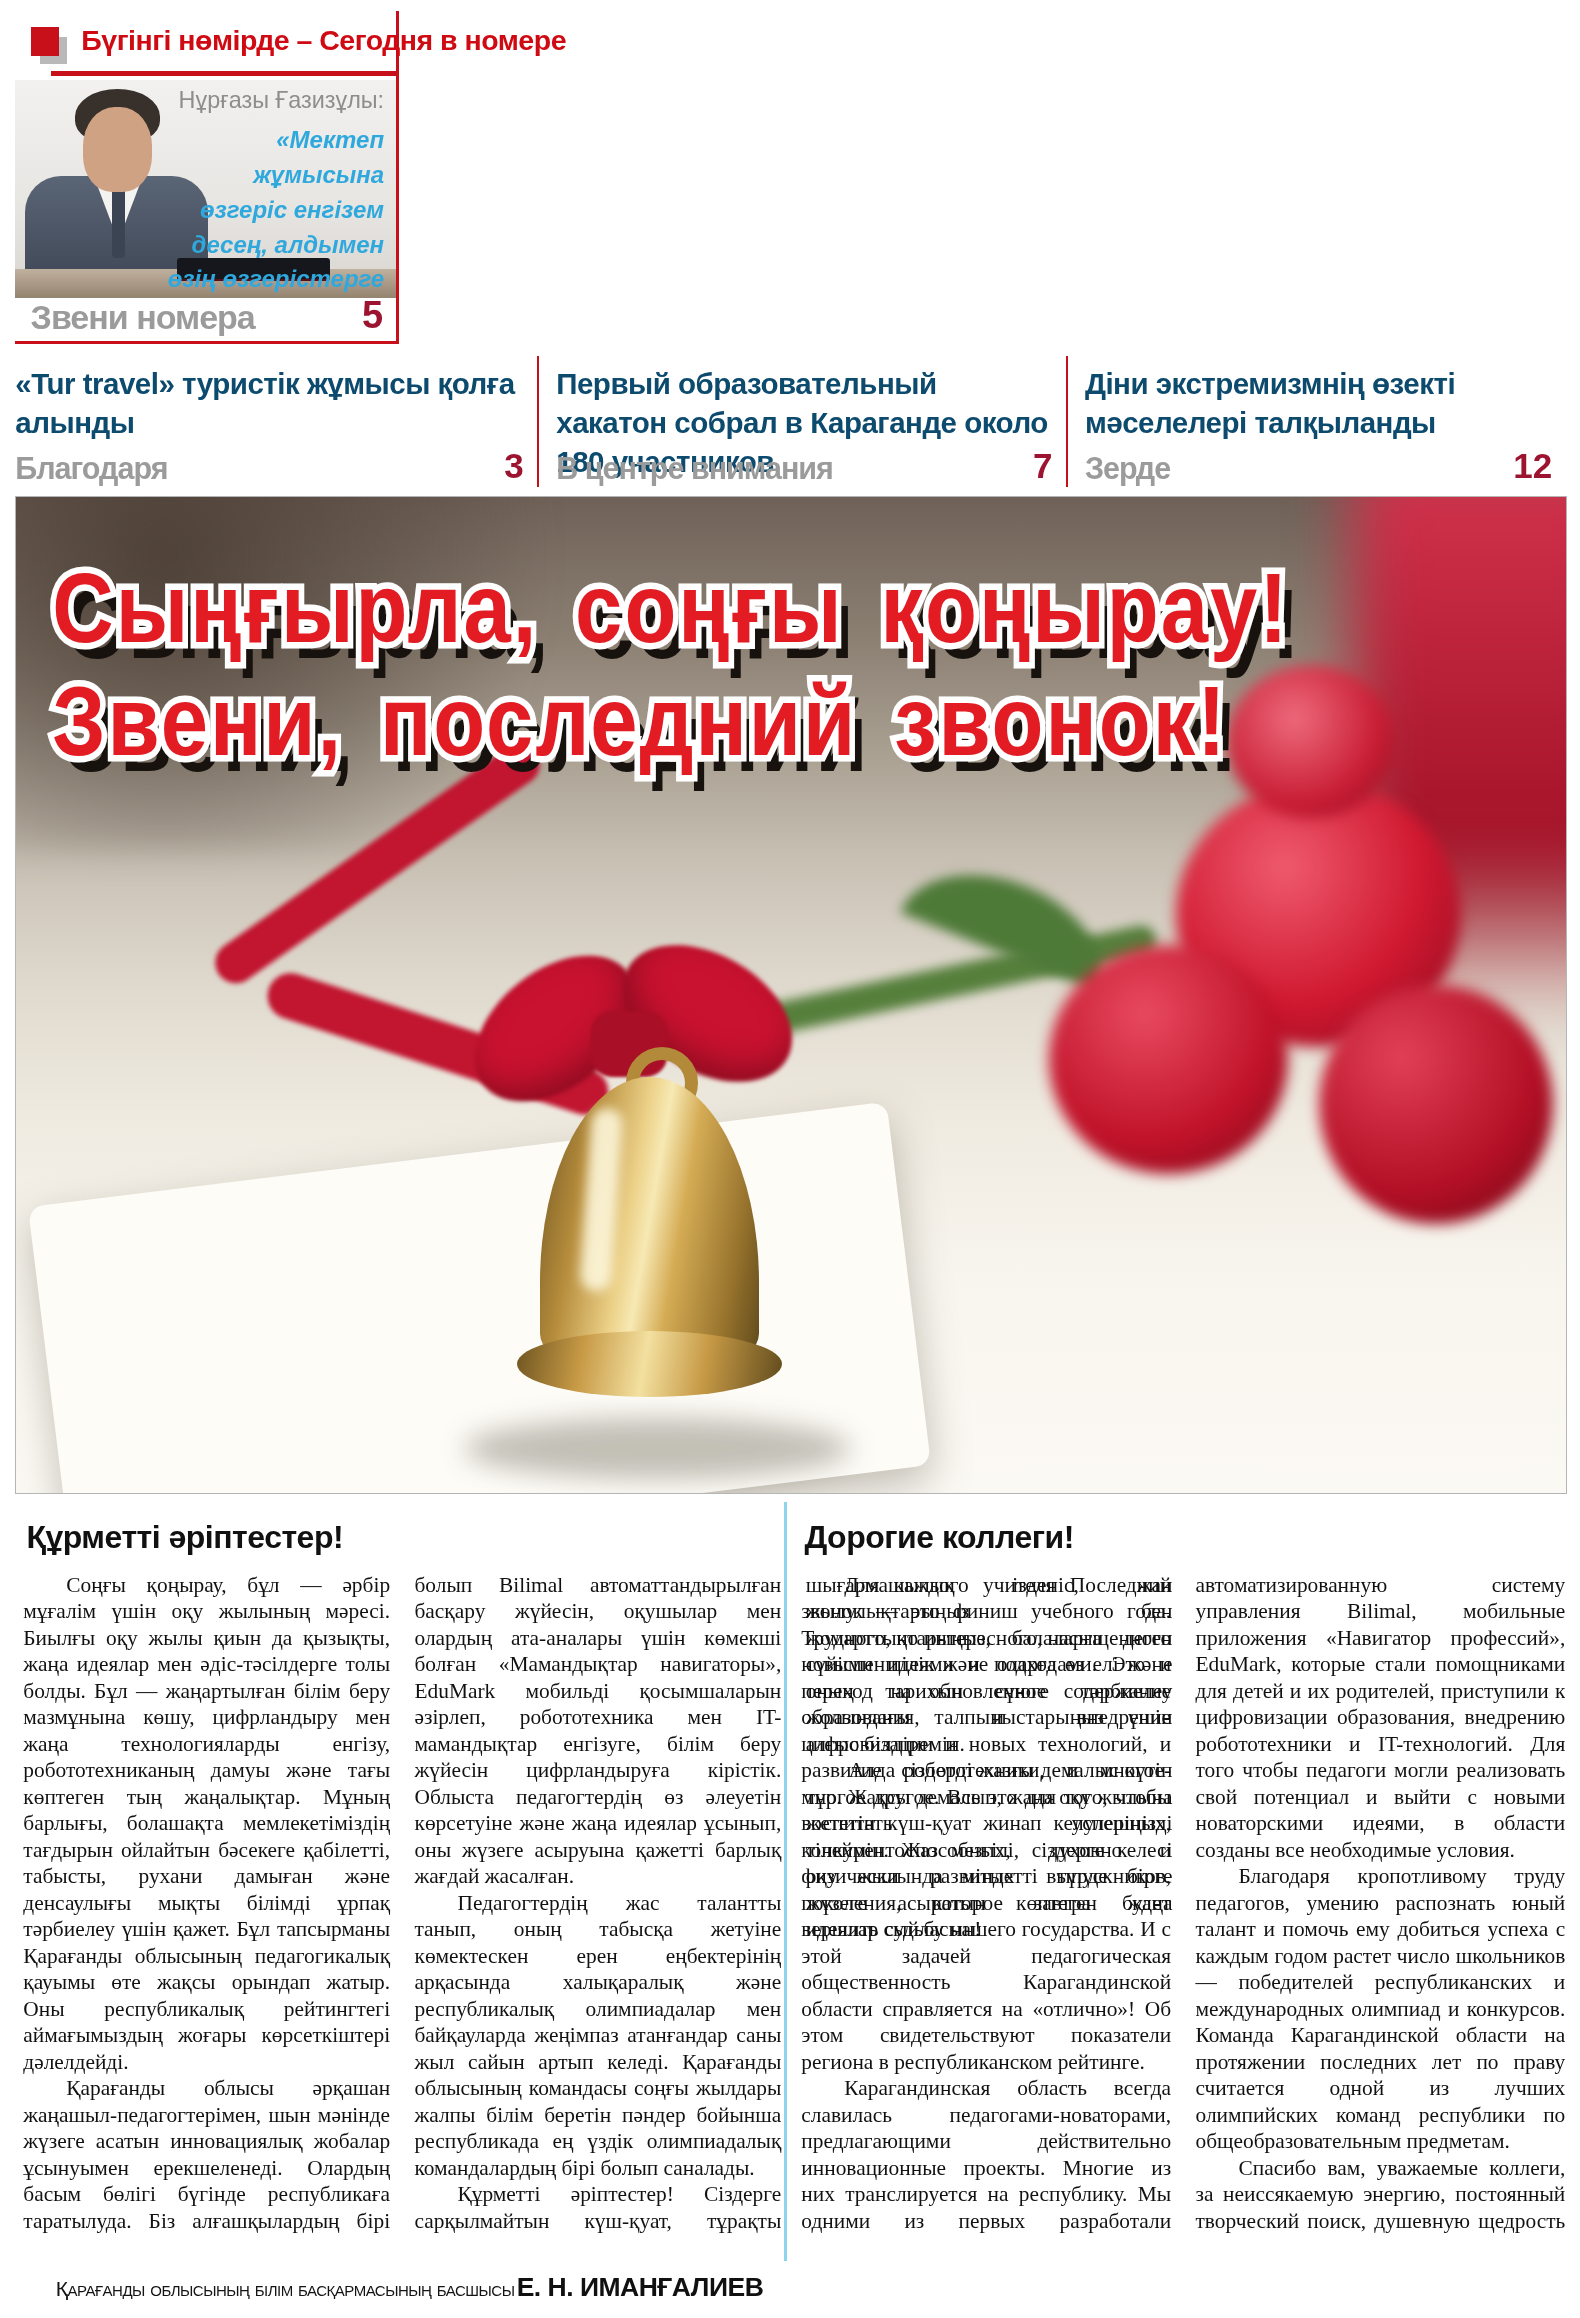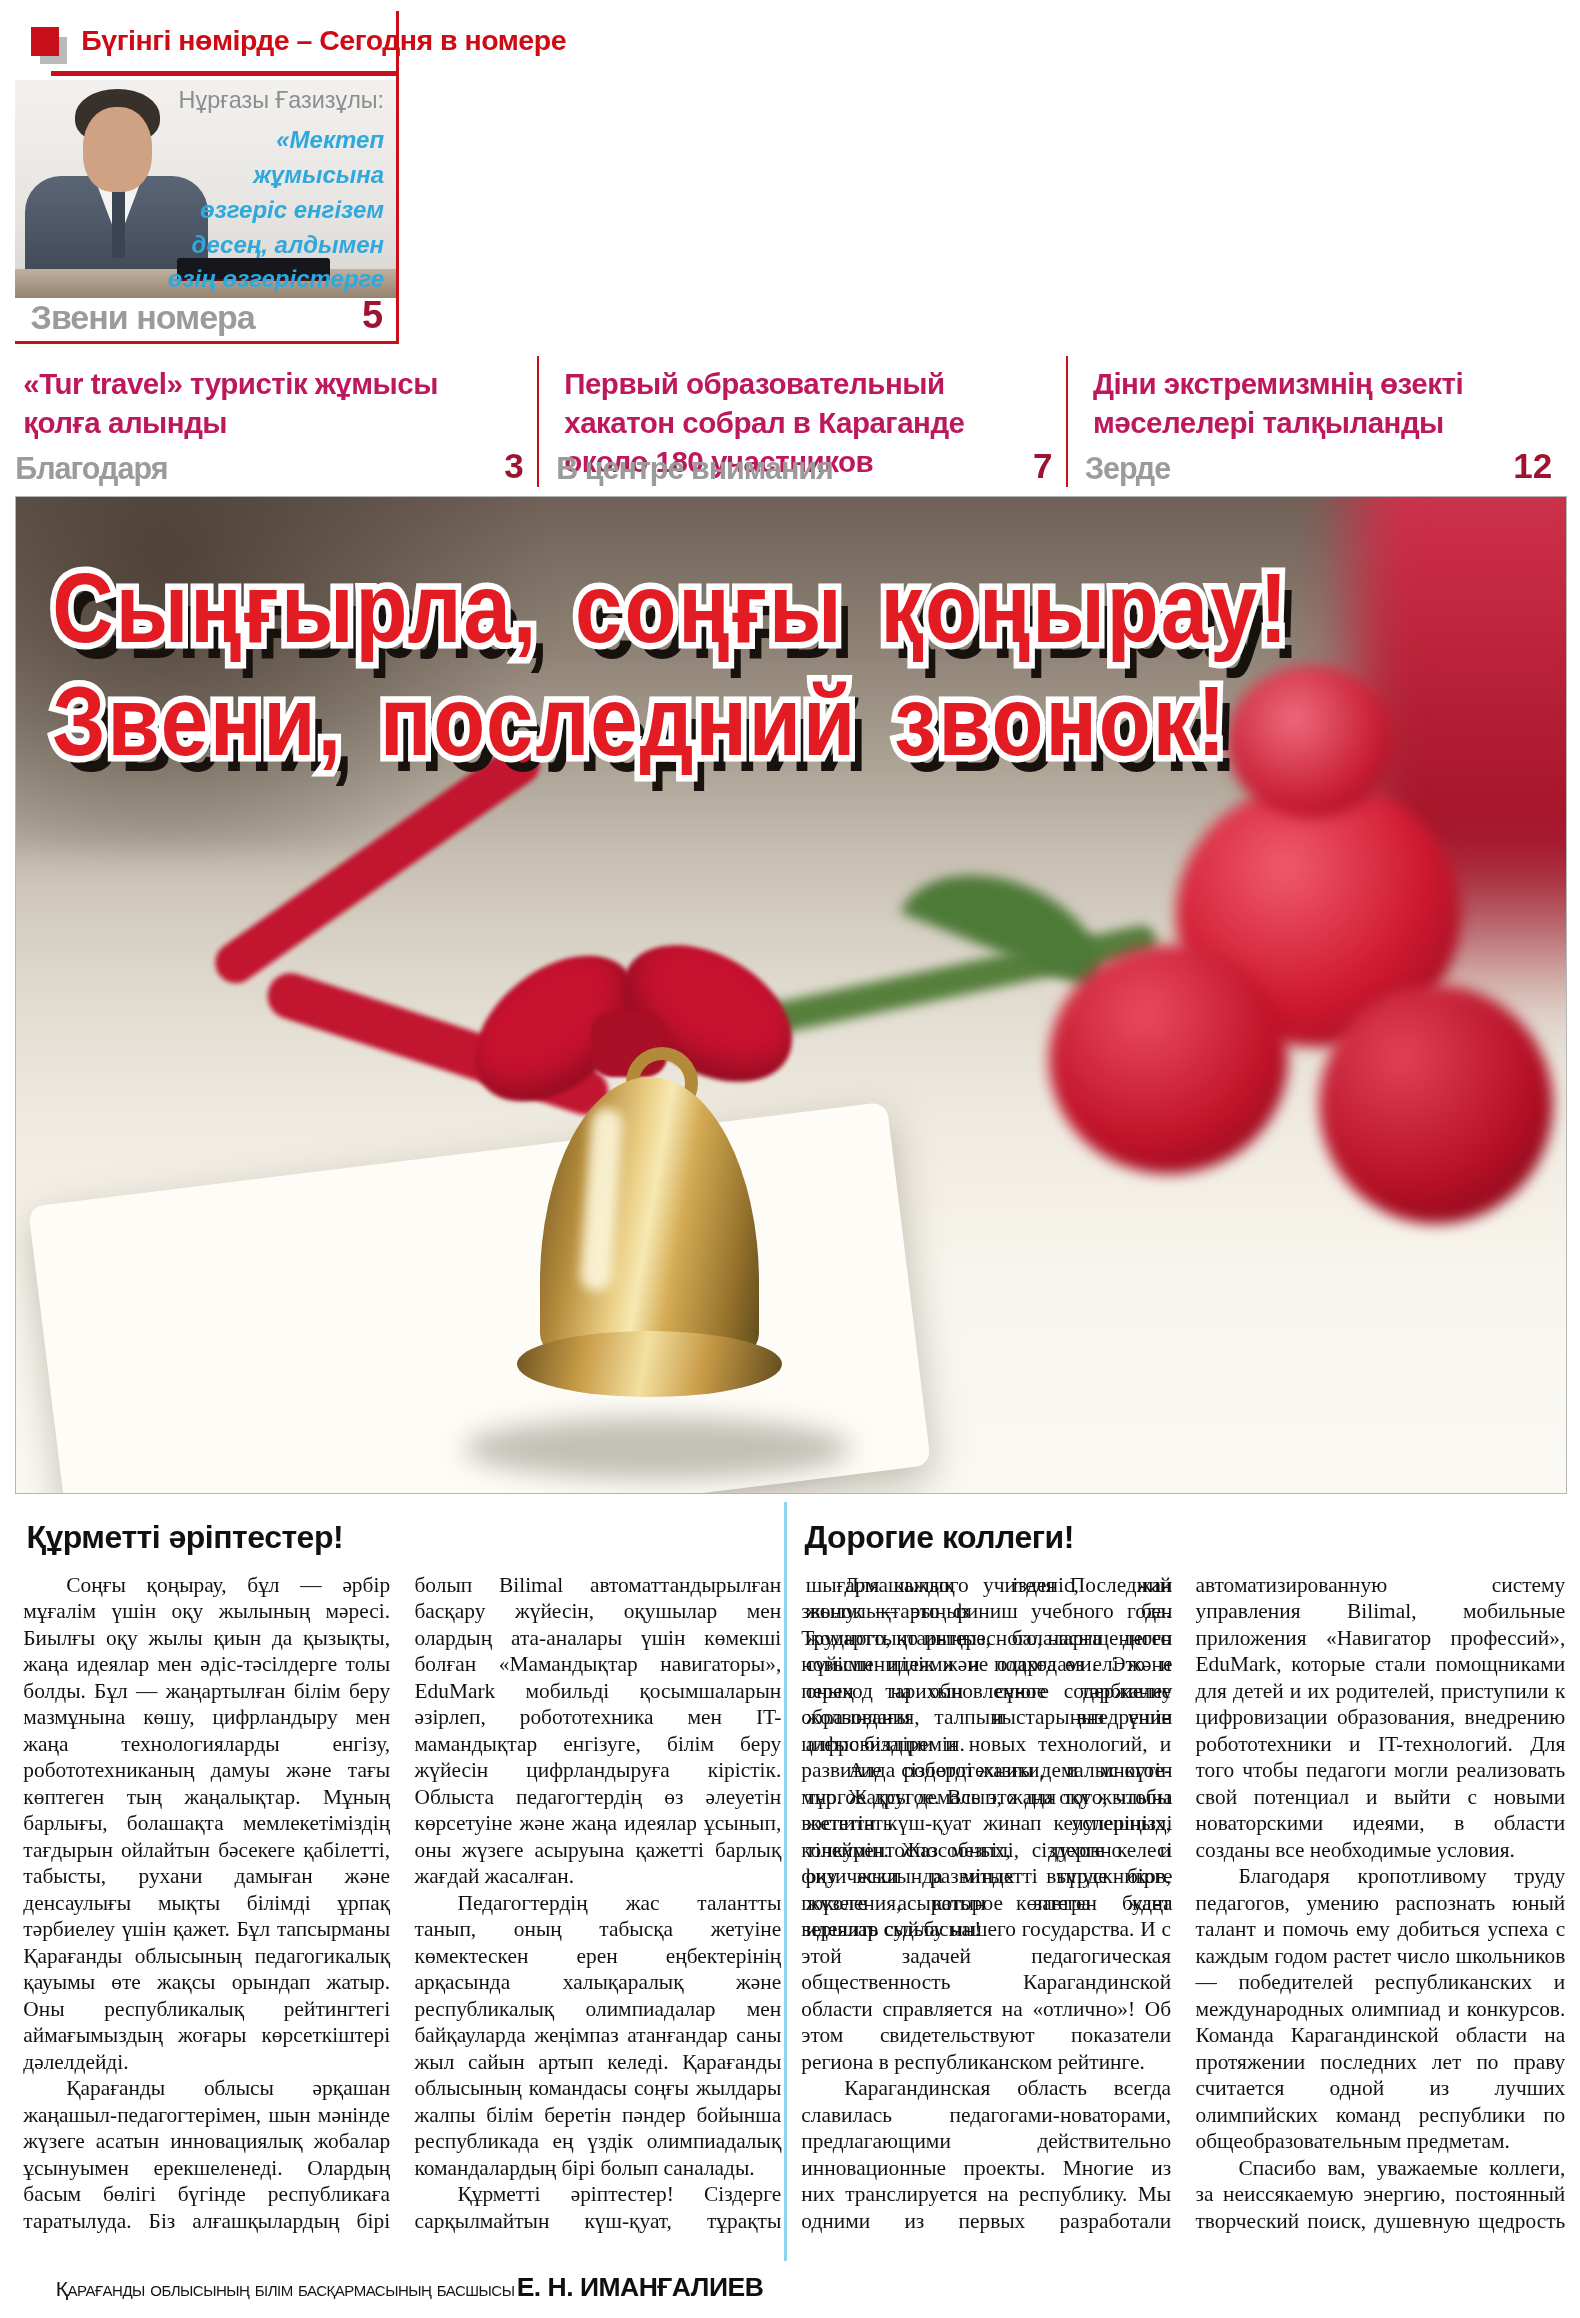--- a/index.html
+++ b/index.html
@@ -55,21 +55,21 @@
   .mast-sub{position:absolute;left:0;right:0;top:285px;text-align:center;
             font-family:"Liberation Serif",serif;font-weight:bold;font-size:36px;letter-spacing:0;}
   .mast-rule{position:absolute;left:0;right:0;top:330px;height:7.6px;background:#141414;}
 
   
   .teasers{position:absolute;left:15.3px;top:356px;width:1550px;height:131px;display:flex;}
   .teaser{position:relative;padding:9.2px 15.3px 0 0;box-sizing:border-box;}
   .teaser+.teaser{border-left:2.5px solid #c8101b;padding-left:17.3px;}
   .t1{width:522px;} .t2{width:529px;} .t3{width:500px;}
   .teaser-title{font-family:"Liberation Sans",sans-serif;font-weight:bold;font-size:29.5px;
-                line-height:1.32;letter-spacing:-0.5px;color:#be185d;margin-left:8px;}
+                line-height:1.32;letter-spacing:-0.5px;color:#0c4a6e;}
   .teaser-meta{position:absolute;left:0;right:13.2px;bottom:1px;}
   .teaser+.teaser .teaser-meta{left:17.3px;}
   .teaser-section{position:absolute;left:0;bottom:0;font-family:"Liberation Sans",sans-serif;
                   font-weight:bold;font-size:30.5px;letter-spacing:-1px;color:#9b9b9b;}
   .teaser-page{position:absolute;right:0;bottom:0;font-family:"Liberation Sans",sans-serif;
                font-weight:bold;font-size:35px;color:#9c1430;}
 
   
   .photo{position:absolute;left:15.3px;top:496px;width:1550px;height:996px;overflow:hidden;
          border:0.5px solid #b5b5b5;

